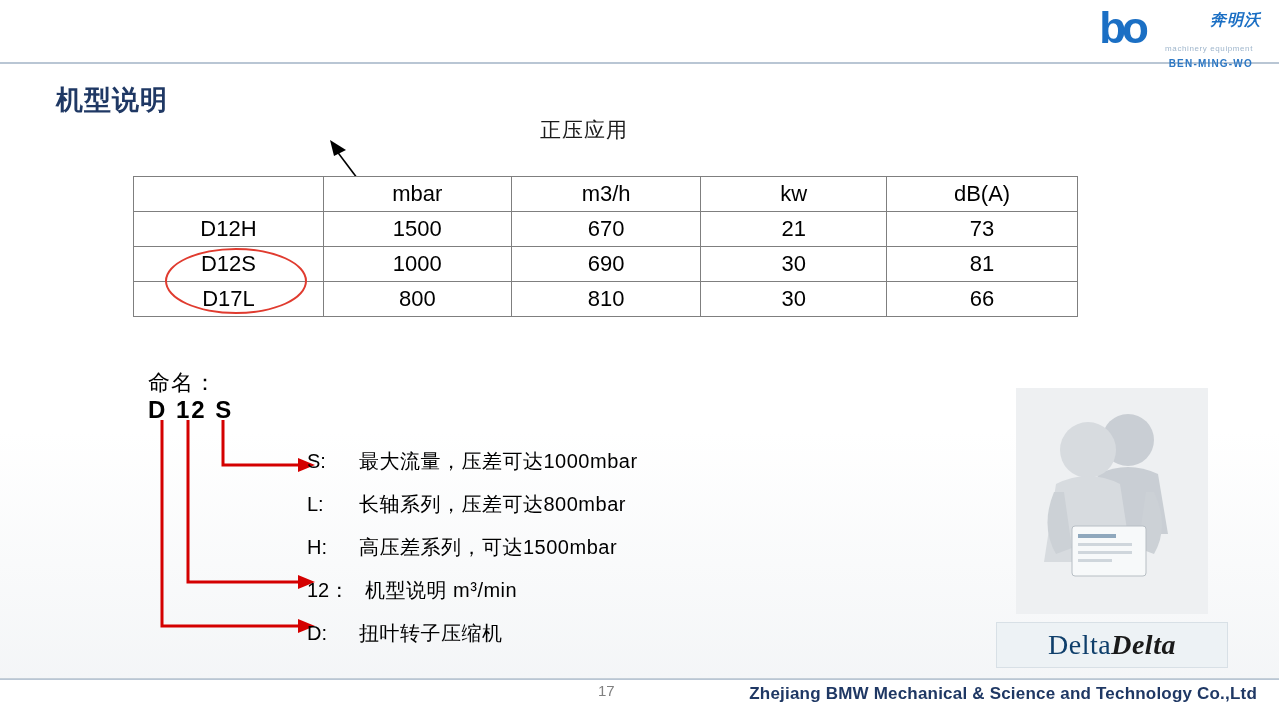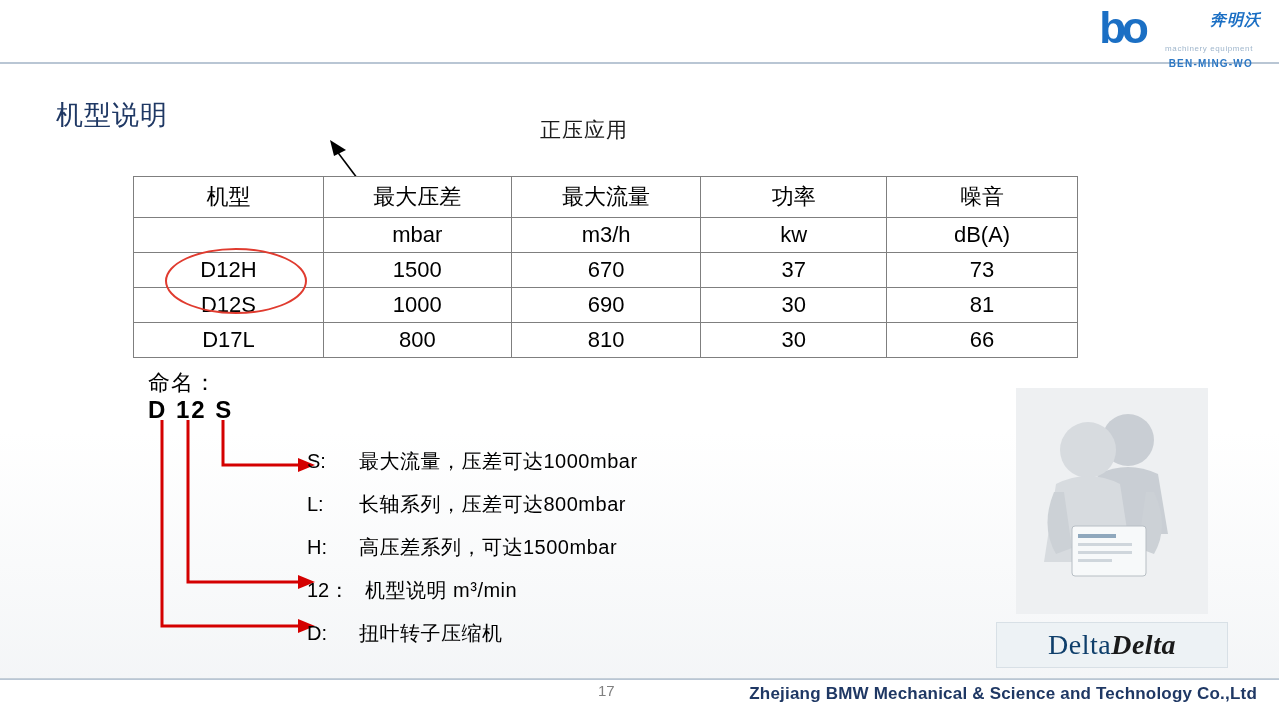--- a/index.html
+++ b/index.html
@@ -80,24 +80,23 @@
     color: #9fb6cc;
     letter-spacing: 0.6px;
   }
 
   
   .page-title {
     position: absolute;
     left: 56px;
     top: 82px;
     font-size: 27px;
-    font-weight: normal;
+    font-weight: bold;
     color: #1f3864;
     letter-spacing: 1px;
-    margin-top: 15px;
   }
 
   
   .callout {
     position: absolute;
     left: 333px;
     top: 112px;
     width: 165px;
     height: 40px;
     border: 1.5px solid #e03b2f;
@@ -292,39 +291,32 @@
 
   <div class="note-text">正压应用</div>
 
   <svg class="callout-arrow" viewBox="0 0 220 180">
     <line x1="36" y1="40" x2="130" y2="165" stroke="#000000" stroke-width="1.6"></line>
     <polygon points="30,30 46,40 34,46" fill="#000000"></polygon>
   </svg>
 
   <table class="spec-table">
     <tbody>
-        <tr class="hdr">
-      <td class="c0">机型</td>
-      <td class="c1">最大压差</td>
-      <td class="c2">最大流量</td>
-      <td class="c3">功率</td>
-      <td class="c4">噪音</td>
-    </tr>
     <tr>
       <td class="c0"></td>
       <td class="c1">mbar</td>
       <td class="c2">m3/h</td>
       <td class="c3">kw</td>
       <td class="c4">dB(A)</td>
     </tr>
     <tr>
       <td class="c0">D12H</td>
       <td class="c1">1500</td>
       <td class="c2">670</td>
-      <td class="c3">37</td>
+      <td class="c3">21</td>
       <td class="c4">73</td>
     </tr>
     <tr>
       <td class="c0">D12S</td>
       <td class="c1">1000</td>
       <td class="c2">690</td>
       <td class="c3">30</td>
       <td class="c4">81</td>
     </tr>
     <tr>

